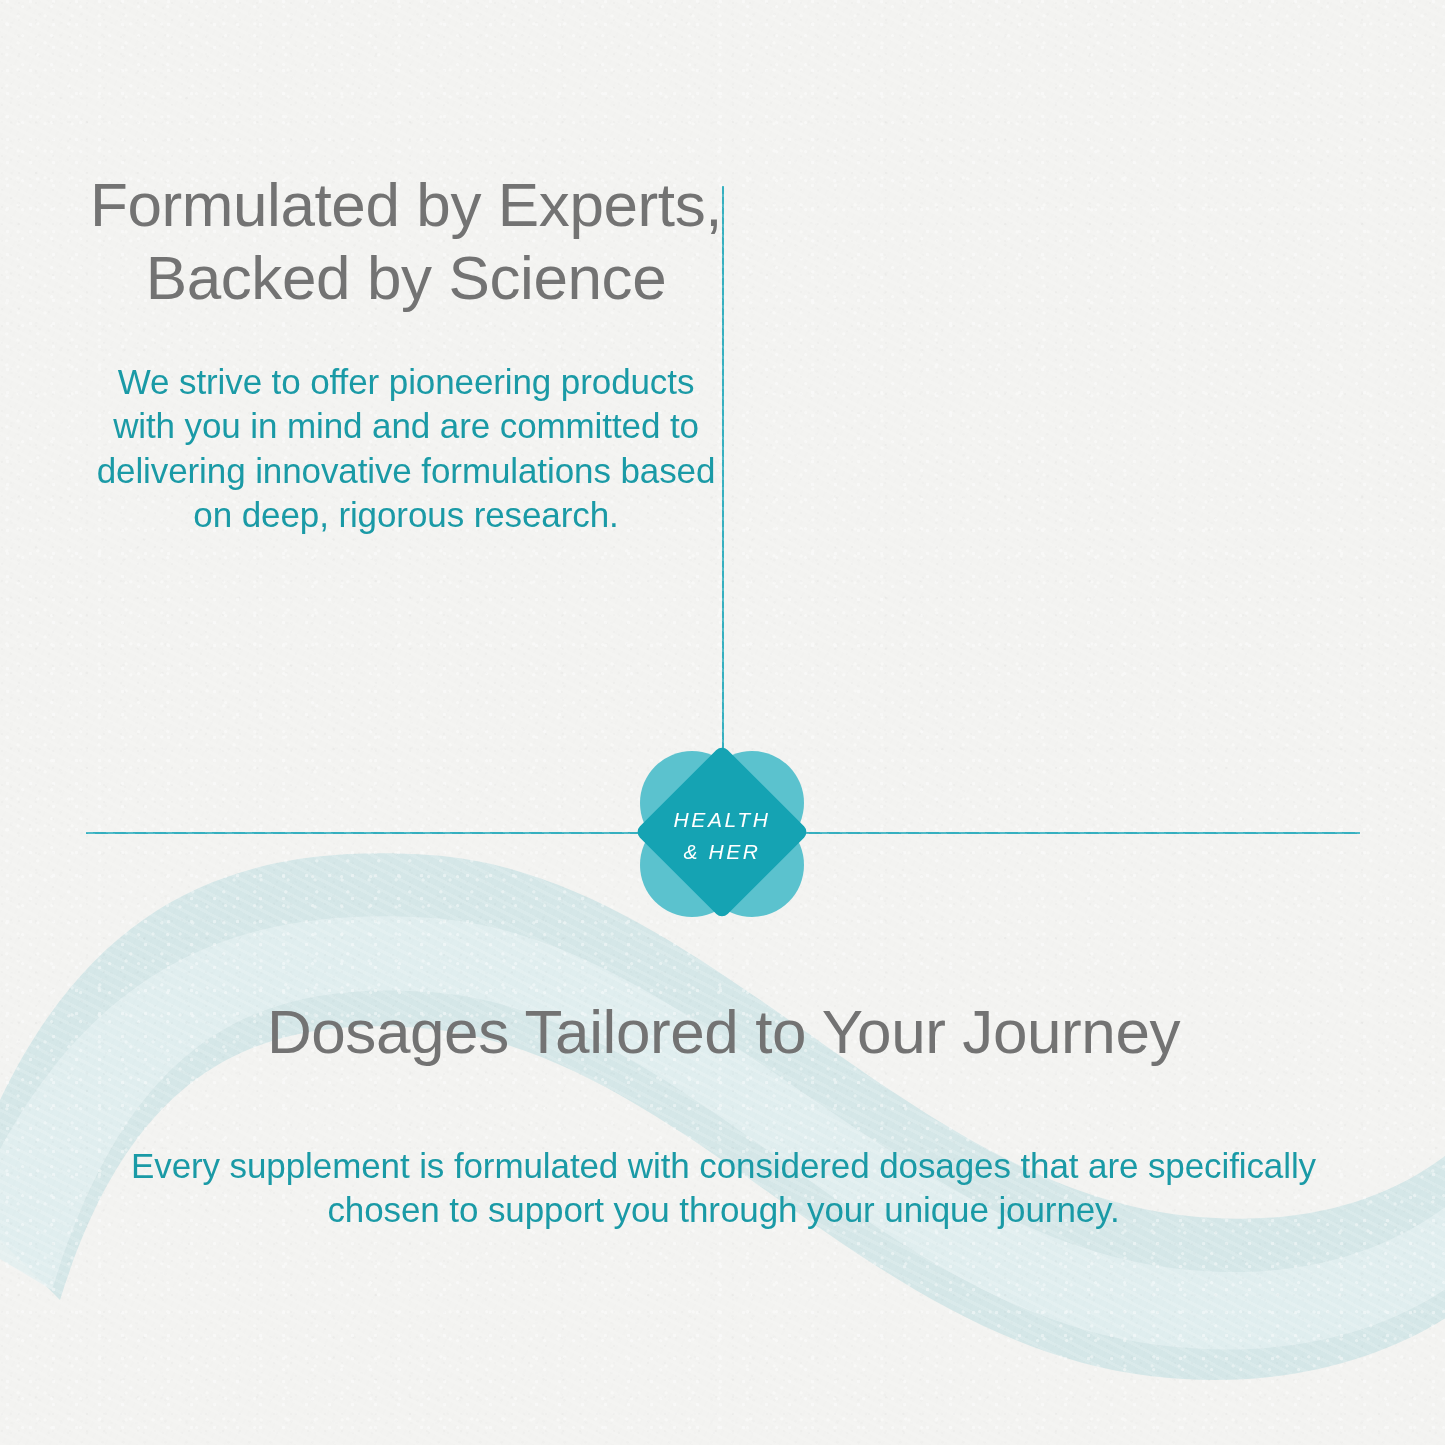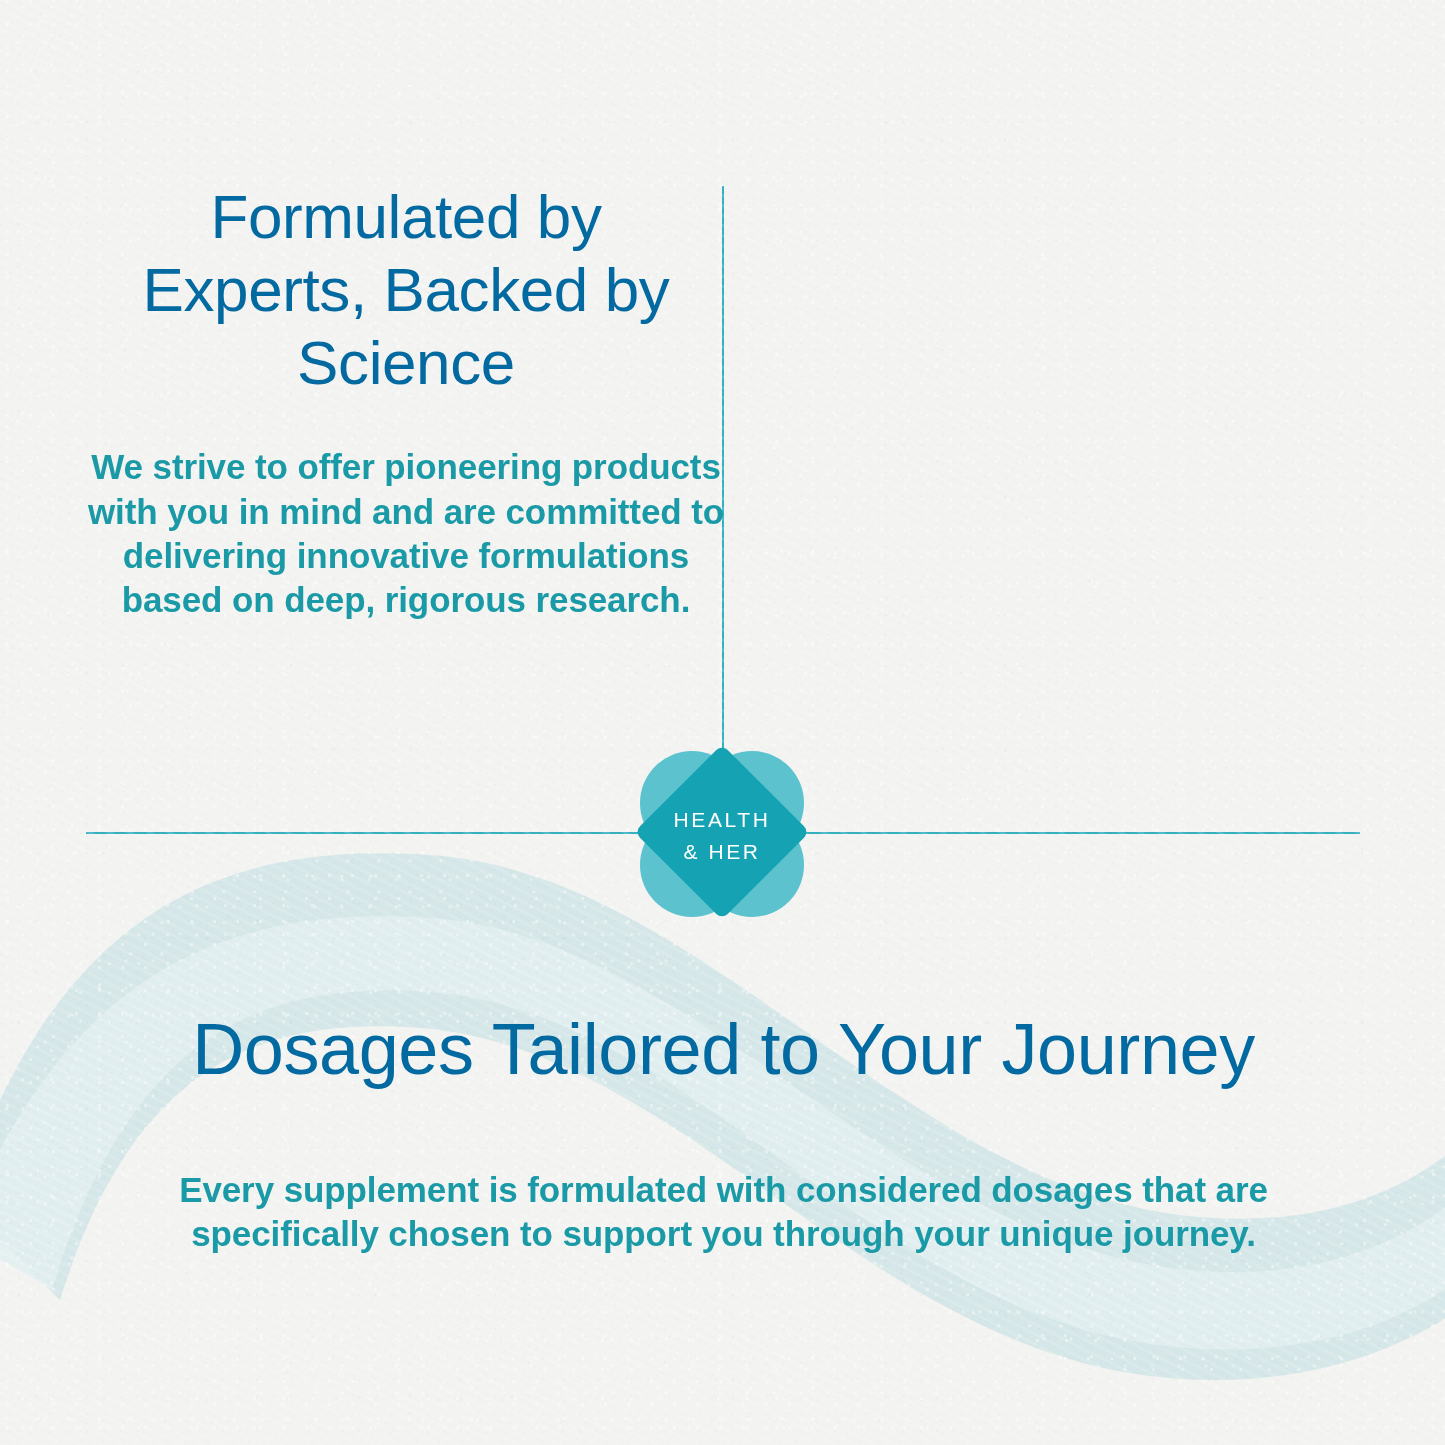--- a/index.html
+++ b/index.html
@@ -71,54 +71,55 @@
     background: #36b0c0;
   }
 
   
   .panel {
     position: absolute;
     z-index: 4;
     text-align: center;
   }
   .panel h2 {
-    margin: 12px;
+    margin: 0;
     font-weight: 400;
-    color: #0369a1;
+    color: #737373;
     font-size: 62px;
     line-height: 1.18;
     letter-spacing: -0.4px;
   }
   .panel p {
     margin: 0;
-    font-weight: 700;
+    font-weight: 400;
     color: #1a9aa6;
     font-size: 35px;
     line-height: 1.26;
     letter-spacing: -0.1px;
   }
 
   #panel-left  { left: 86px;  top: 168px; width: 640px; }
   #panel-left .body { margin-top: 46px; }
 
   #panel-right { left: 740px; top: 168px; width: 622px; }
   #panel-right .body { margin-top: 46px; }
 
   #panel-bottom { left: 86px; top: 995px; width: 1275px; }
-  #panel-bottom h2 { font-size: 72px; }
+  #panel-bottom h2 { font-size: 62px; }
   #panel-bottom .body { margin-top: 76px; }
 
   
   .logo {
     position: absolute;
     left: 630px;
     top: 745px;
     width: 184px;
     height: 178px;
     z-index: 6;
+    font-style: italic;
   }
   .logo svg { display: block; width: 100%; height: 100%; }
   .logo-word {
     font-family: "Liberation Sans", sans-serif;
     fill: #ffffff;
     font-size: 21px;
     letter-spacing: 2.6px;
     font-weight: 400;
   }
 </style>

